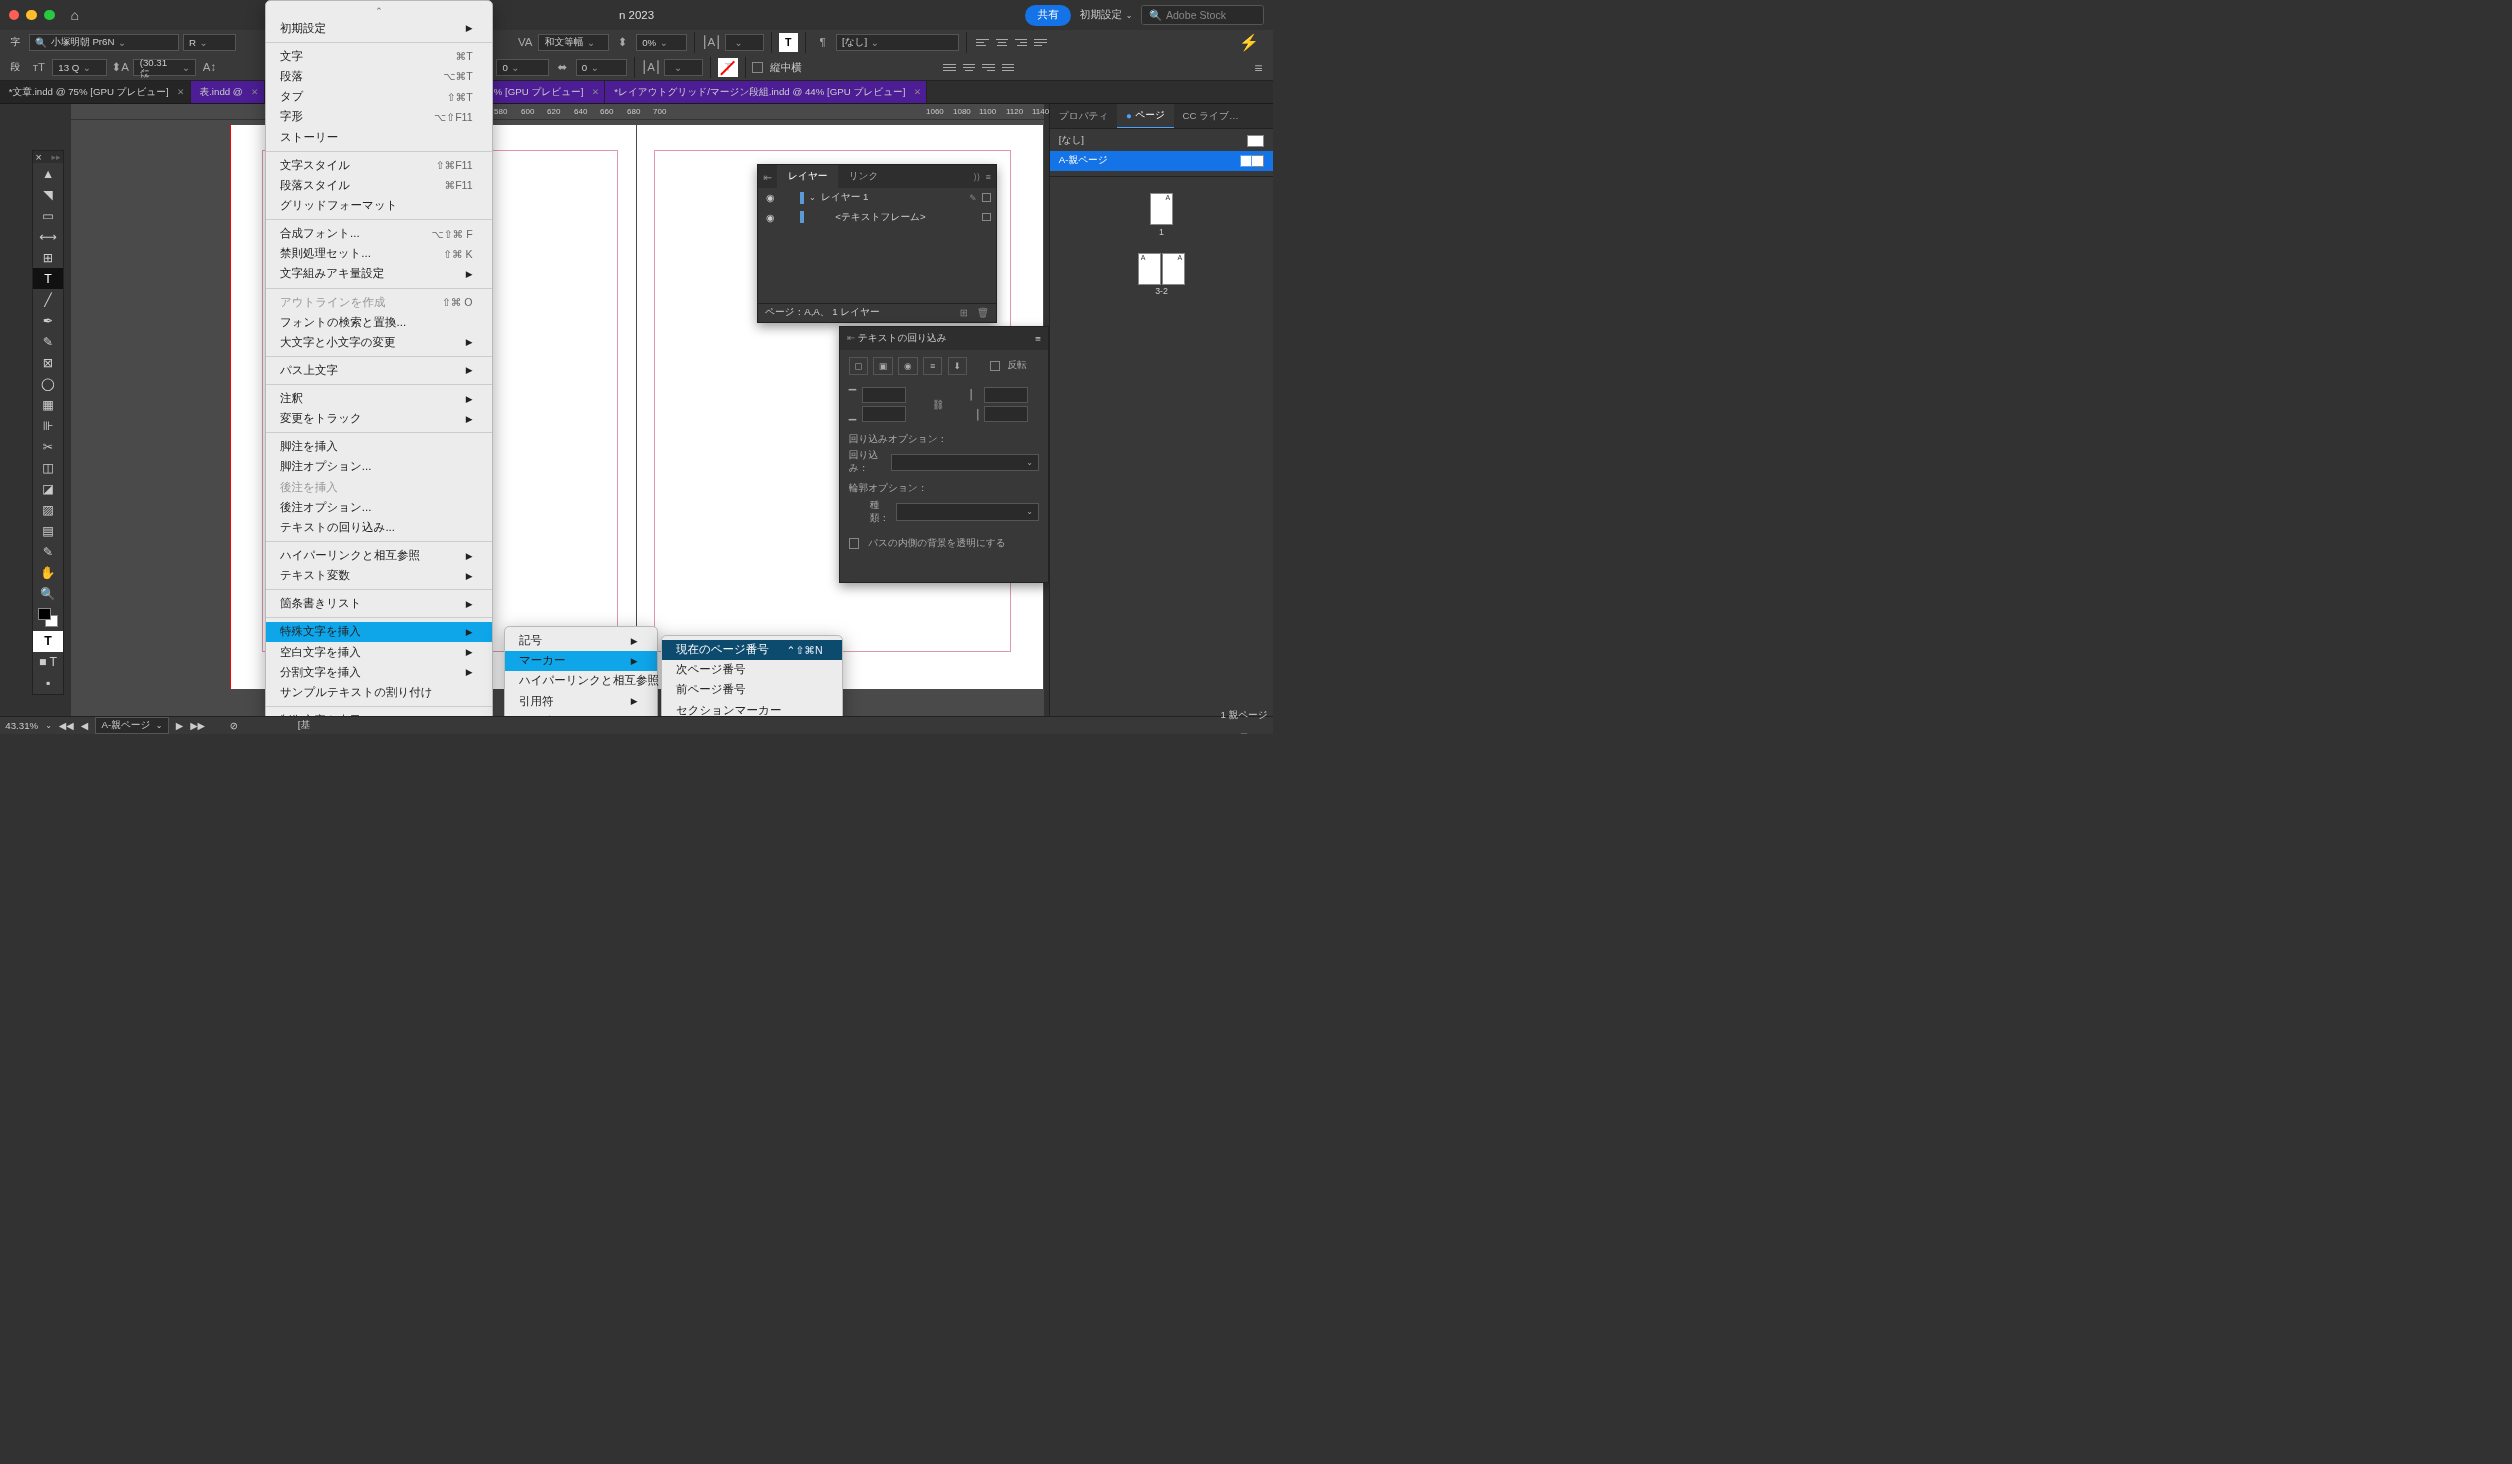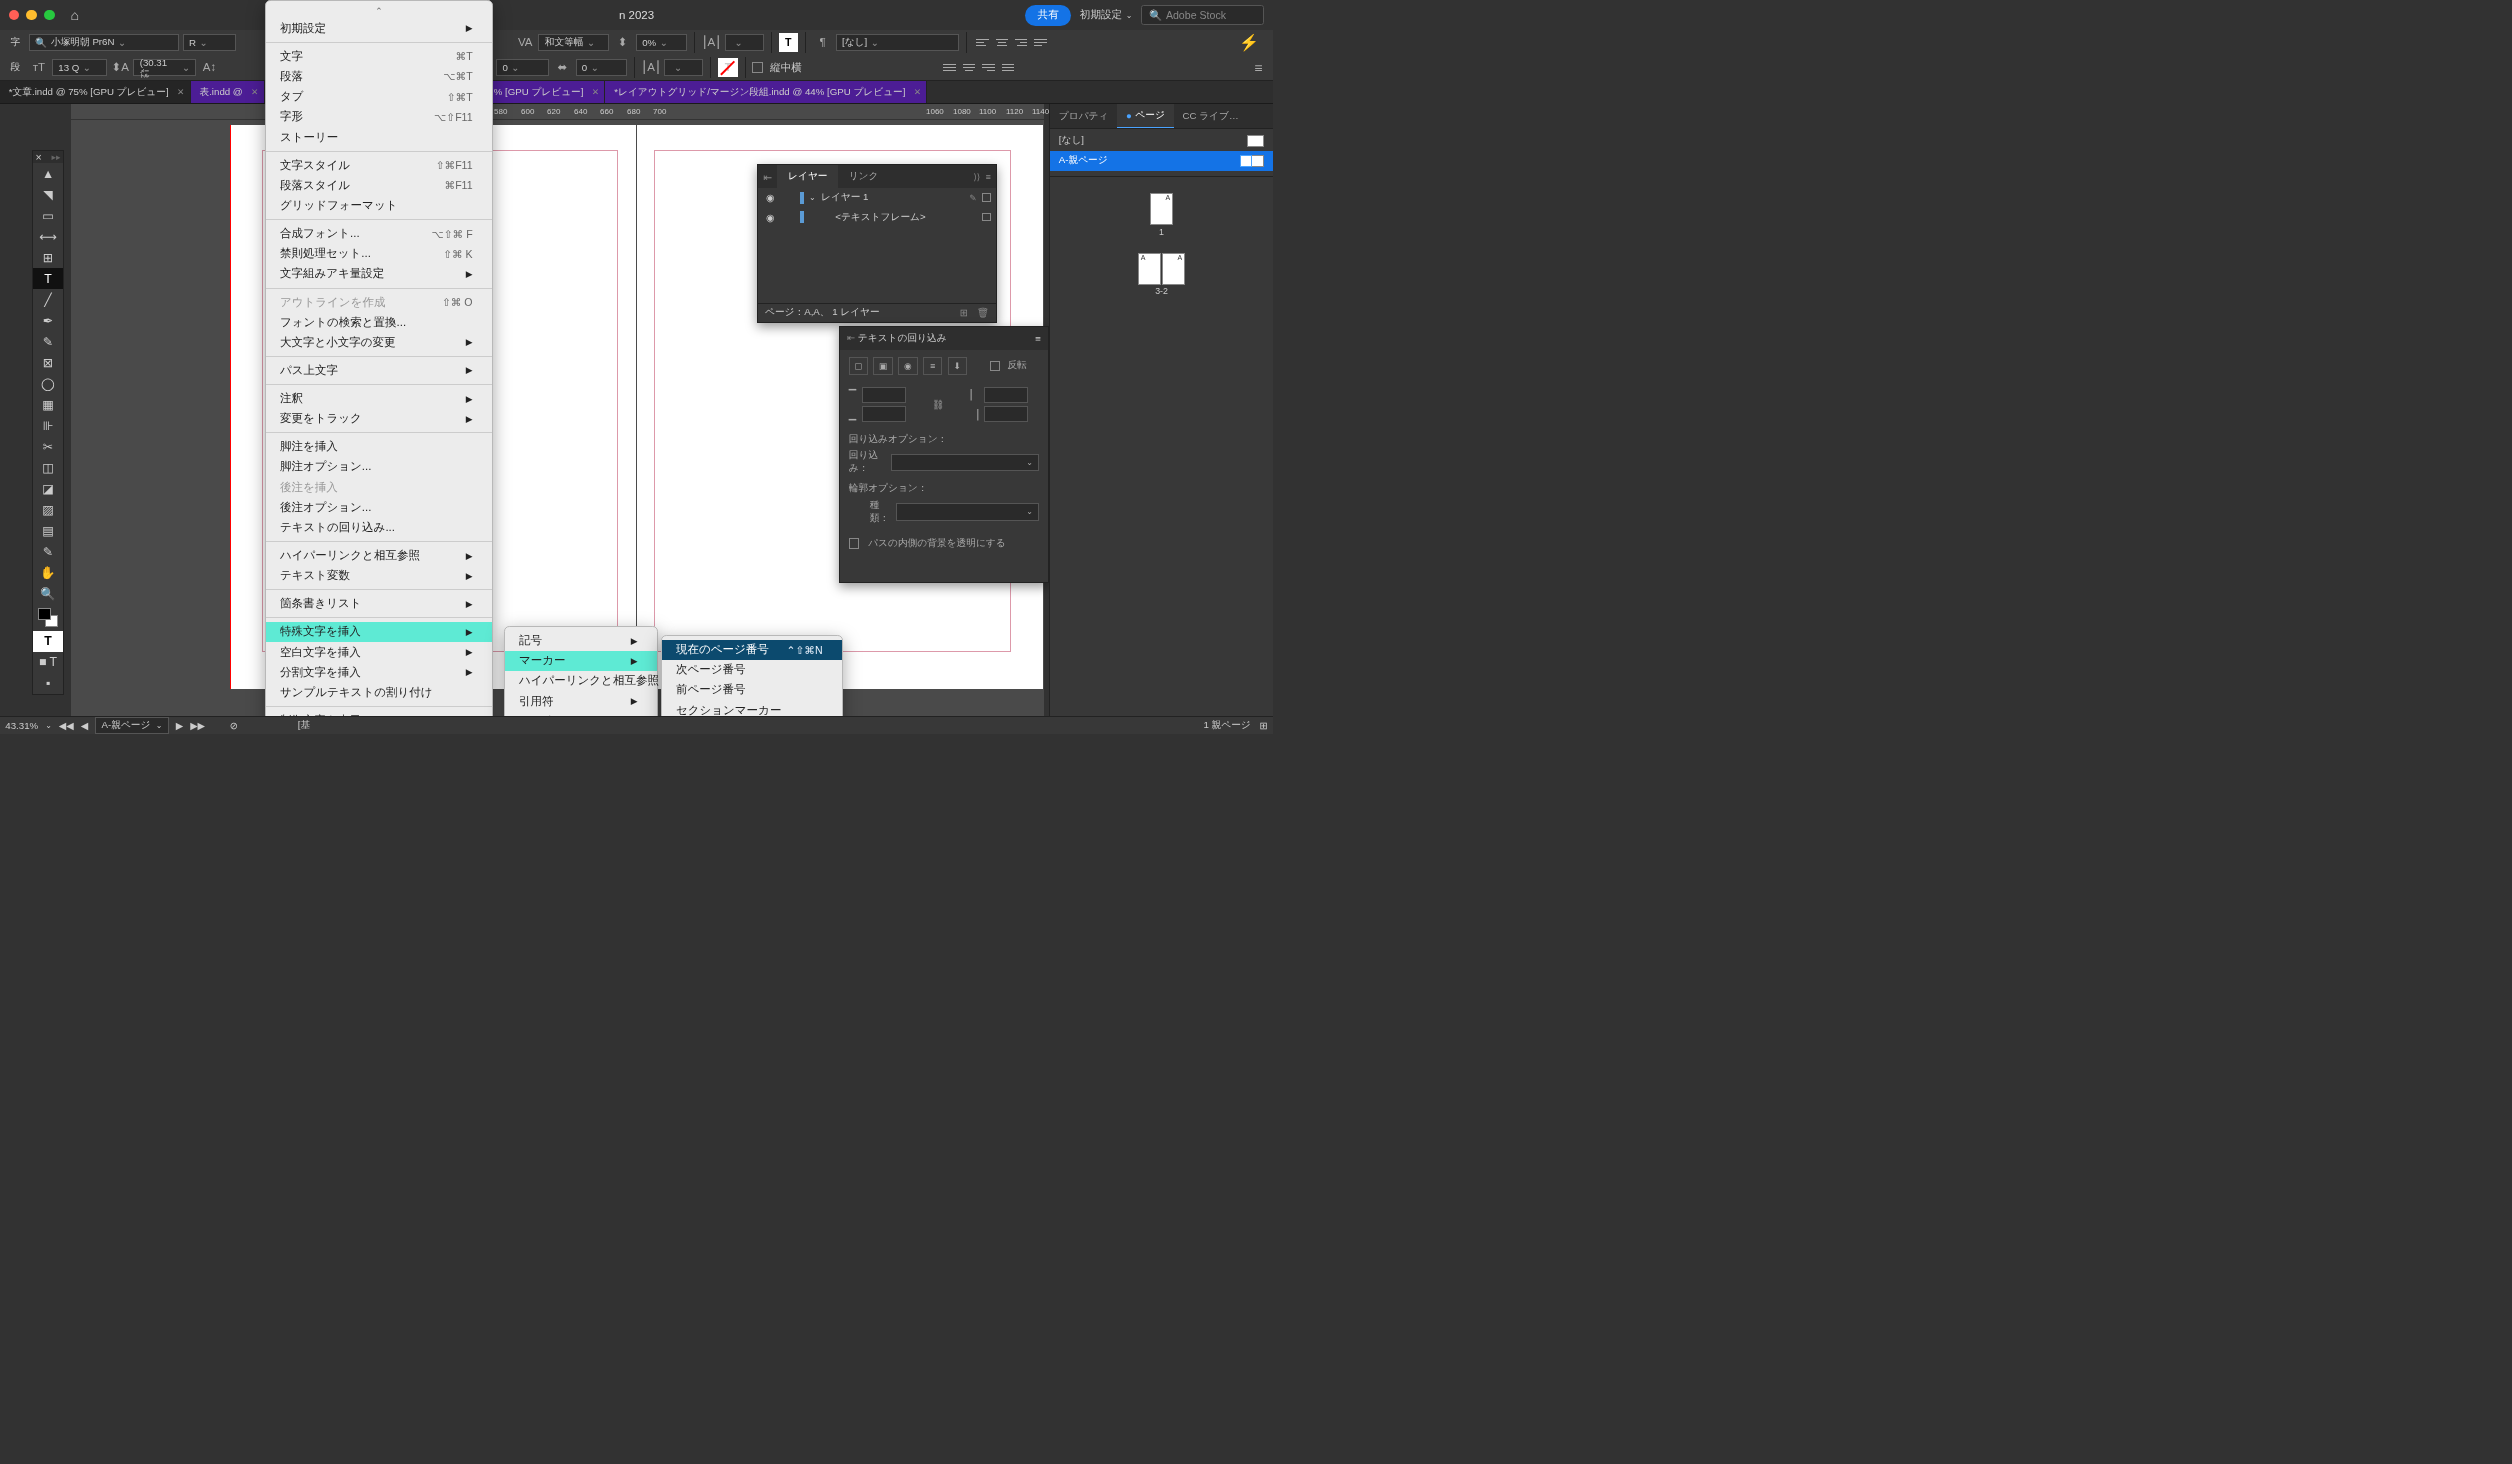--- a/index.html
+++ b/index.html
@@ -61,21 +61,21 @@
 .canvas { position: absolute; left: 71px; top: 120px; right: 229px; bottom: 17.6px; background: #4a4a4a; overflow: hidden; }
 .page-spread { position: absolute; left: 159px; top: 5.3px; display: flex; gap: 0.9px; }
 .page { width: 406px; height: 564px; background: #fff; position: relative; }
 .page.left::after { content: ""; position: absolute; inset: 25px 17.6px 37px 32px; border: 0.9px solid #d9a; }
 .page.right::after { content: ""; position: absolute; inset: 25px 32px 37px 17.6px; border: 0.9px solid #d9a; }
 .page.left::before { content:""; position:absolute; top:0; left:0; bottom:0; width:0.9px; background:red; }
 
 
 .menu { position: absolute; background: #ececec; border: 0.9px solid #b8b8b8; border-radius: 5.3px; box-shadow: 0 5.3px 17.6px rgba(0,0,0,0.35); padding: 3.5px 0; color: #222; font-size: 11.5px; }
 .menu-item { padding: 2.6px 19.4px 2.6px 14px; display: flex; align-items: center; justify-content: space-between; white-space: nowrap; }
-.menu-item.hover { background: #5eead4; }
+.menu-item.hover { background: #0ea5e9; }
 .menu-item.disabled { color: #999; justify-content: space-between; }
 .menu-item.highlight { background: #0c4a6e; color: #fff; }
 .menu-sep { height: 0.9px; background: #ccc; margin: 3.5px 0; }
 .menu-arrow { font-size: 8.8px; margin-left: 17.6px; }
 .menu-short { color: #666; font-size: 10.6px; margin-left: 17.6px; }
 .menu-item.highlight .menu-short { color: #eaf2fd; }
 .menu-top-caret { text-align: center; font-size: 8.8px; color: #666; padding: 1.8px 0; }
 
 
 .right-panels { position: absolute; right: 0; top: 104px; width: 224px; bottom: 17.6px; background: #383838; border-left: 0.9px solid #222; }
@@ -115,21 +115,21 @@
 .wp-icon { width: 19.4px; height: 17.6px; border: 0.9px solid #555; display: flex; align-items: center; justify-content: center; font-size: 8.8px; }
 .wp-field-row { display: flex; align-items: center; gap: 5.3px; margin: 3.5px 0; }
 .wp-field { background: #2a2a2a; border: 0.9px solid #555; width: 44px; height: 16px; }
 .wp-label { margin: 7px 0 3.5px; }
 .wp-dd { background: #2a2a2a; border: 0.9px solid #555; height: 17.6px; width: 100%; display: flex; align-items: center; padding: 0 5.3px; justify-content: space-between; }
 .wp-check { display: flex; align-items: center; gap: 5.3px; margin-top: 12.3px; }
 
 
 .statusbar { position: absolute; bottom: 0; left: 0; right: 0; height: 17.6px; background: #383838; border-top: 0.9px solid #222; display: flex; align-items: center; font-size: 9.7px; color: #ccc; padding: 0 5.3px; gap: 7px; }
 .status-field { background: #2a2a2a; border: 0.9px solid #555; padding: 0.9px 5.3px; display: flex; align-items: center; }
-.status-right { margin-left: auto; display: flex; align-items: center; gap: 8.8px; }
+.status-right { margin-left: auto; display: flex; align-items: center; gap: 8.8px; flex-direction: column; }
 .caret { font-size: 8px; }
 </style>
 </head>
 <body>
 
 <div class="titlebar">
   <div class="traffic-lights">
     <div class="tl red"></div>
     <div class="tl yellow"></div>
     <div class="tl green"></div>

